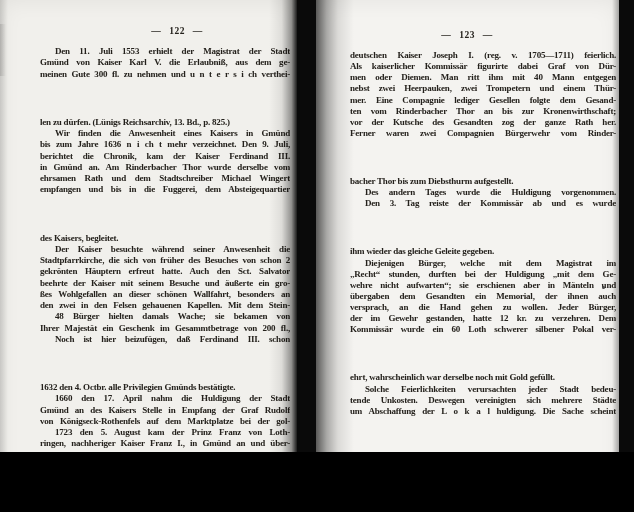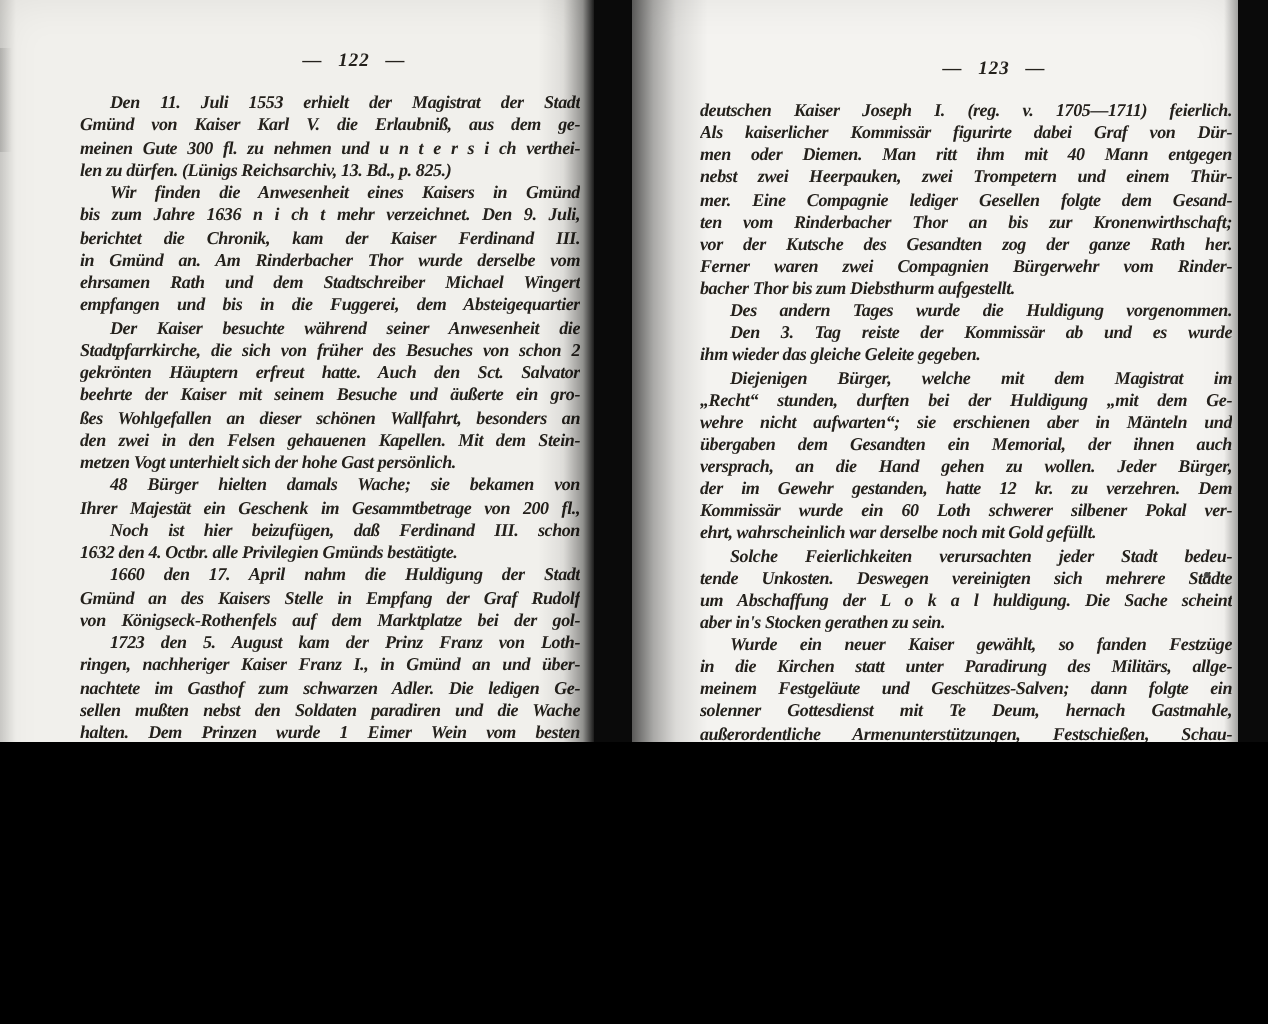--- a/index.html
+++ b/index.html
@@ -1,20 +1,19 @@
 <!DOCTYPE html>
 <html><head>
 <meta charset="utf-8">
 <style>
   html,body{margin:0;padding:0;background:#000;}
   .scan{
-    position:relative;width:634px;height:371px;overflow:hidden;
+    position:relative;width:634px;height:452px;overflow:hidden;
     background:var(--bg,#0a0a0a);
     font-family:"Liberation Serif","DejaVu Serif",serif;
-    font-style:italic;
   }
   .page{
     position:absolute;top:0;height:497px;
     background:var(--paper,#f2f1ed);
     box-shadow:inset 0 0 22px rgba(0,0,0,0.07);
   }
   .page-left{left:0;width:297px;border-bottom-right-radius:10px 4px;}
   .page-right{left:316px;width:303px;border-bottom-left-radius:20px 7px;background:var(--paper2,#f4f3f0);}
   .edge{position:absolute;top:0;bottom:0;pointer-events:none;}
   .page-left .edge-l{left:0;width:8px;
@@ -24,33 +23,33 @@
   .page-right .edge-l{left:0;width:38px;
     background:linear-gradient(90deg,rgba(0,0,0,0.62) 0%,rgba(0,0,0,0.30) 28%,rgba(0,0,0,0.10) 58%,rgba(0,0,0,0) 100%);}
   .page-right .edge-r{right:0;width:7px;
     background:linear-gradient(90deg,rgba(0,0,0,0),rgba(0,0,0,0.30));}
   .phead{
     position:absolute;text-align:center;
     font-size:9.5px;font-weight:700;letter-spacing:0.5px;word-spacing:5px;
     color:var(--ink,#24211c);
   }
   .page-left .phead{left:52px;width:250px;top:26px;}
-  .page-right .phead{left:48px;width:266px;top:30px;}
+  .page-right .phead{left:18px;width:266px;top:30px;}
   .textcol{
     position:absolute;color:var(--ink,#24211c);
     font-weight:700;font-size:9px;letter-spacing:-0.2px;
   }
   .page-left .textcol{left:40px;width:250px;top:46px;--lh:11.26px;}
   .page-right .textcol{left:34px;width:266px;top:50px;--lh:11.14px;}
   .line{
     height:var(--lh);line-height:var(--lh);
     text-align:justify;text-align-last:justify;
     overflow:hidden;white-space:normal;
   }
-  .line.plast{text-align-last:left;}
+  .line.plast{text-align-last:left;margin-top:37px;}
   .line.pfirst{text-indent:15px;}
   .speck{position:absolute;left:602px;top:286px;width:3px;height:3px;border-radius:50%;background:#4a4a48;}
   .smudge{position:absolute;left:0;top:24px;width:6px;height:52px;
     background:linear-gradient(90deg,rgba(0,0,0,0.12),rgba(0,0,0,0));}
 </style>
 </head>
 <body>
 
 <div class="scan" style="--bg: #0a0a0a; --paper: #f1f0ec; --paper2: #f4f3f0; --ink: #24211c;">
 
@@ -61,27 +60,27 @@
         <div class="line pfirst">Den 11. Juli 1553 erhielt der Magistrat der Stadt</div>
         <div class="line">Gmünd von Kaiser Karl V. die Erlaubniß, aus dem ge-</div>
         <div class="line">meinen Gute 300 fl. zu nehmen und u n t e r s i ch verthei-</div>
         <div class="line plast">len zu dürfen. (Lünigs Reichsarchiv, 13. Bd., p. 825.)</div>
         <div class="line pfirst">Wir finden die Anwesenheit eines Kaisers in Gmünd</div>
         <div class="line">bis zum Jahre 1636 n i ch t mehr verzeichnet. Den 9. Juli,</div>
         <div class="line">berichtet die Chronik, kam der Kaiser Ferdinand III.</div>
         <div class="line">in Gmünd an. Am Rinderbacher Thor wurde derselbe vom</div>
         <div class="line">ehrsamen Rath und dem Stadtschreiber Michael Wingert</div>
         <div class="line">empfangen und bis in die Fuggerei, dem Absteigequartier</div>
+        <div class="line plast">des Kaisers, begleitet.</div>
         <div class="line pfirst">Der Kaiser besuchte während seiner Anwesenheit die</div>
         <div class="line">Stadtpfarrkirche, die sich von früher des Besuches von schon 2</div>
         <div class="line">gekrönten Häuptern erfreut hatte. Auch den Sct. Salvator</div>
         <div class="line">beehrte der Kaiser mit seinem Besuche und äußerte ein gro-</div>
         <div class="line">ßes Wohlgefallen an dieser schönen Wallfahrt, besonders an</div>
         <div class="line">den zwei in den Felsen gehauenen Kapellen. Mit dem Stein-</div>
-        <div class="line plast">metzen Vogt unterhielt sich der hohe Gast persönlich.</div>
         <div class="line pfirst">48 Bürger hielten damals Wache; sie bekamen von</div>
         <div class="line">Ihrer Majestät ein Geschenk im Gesammtbetrage von 200 fl.,</div>
         <div class="line pfirst">Noch ist hier beizufügen, daß Ferdinand III. schon</div>
         <div class="line plast">1632 den 4. Octbr. alle Privilegien Gmünds bestätigte.</div>
         <div class="line pfirst">1660 den 17. April nahm die Huldigung der Stadt</div>
         <div class="line">Gmünd an des Kaisers Stelle in Empfang der Graf Rudolf</div>
         <div class="line">von Königseck-Rothenfels auf dem Marktplatze bei der gol-</div>
         <div class="line pfirst">1723 den 5. August kam der Prinz Franz von Loth-</div>
         <div class="line">ringen, nachheriger Kaiser Franz I., in Gmünd an und über-</div>
         <div class="line">nachtete im Gasthof zum schwarzen Adler. Die ledigen Ge-</div>

